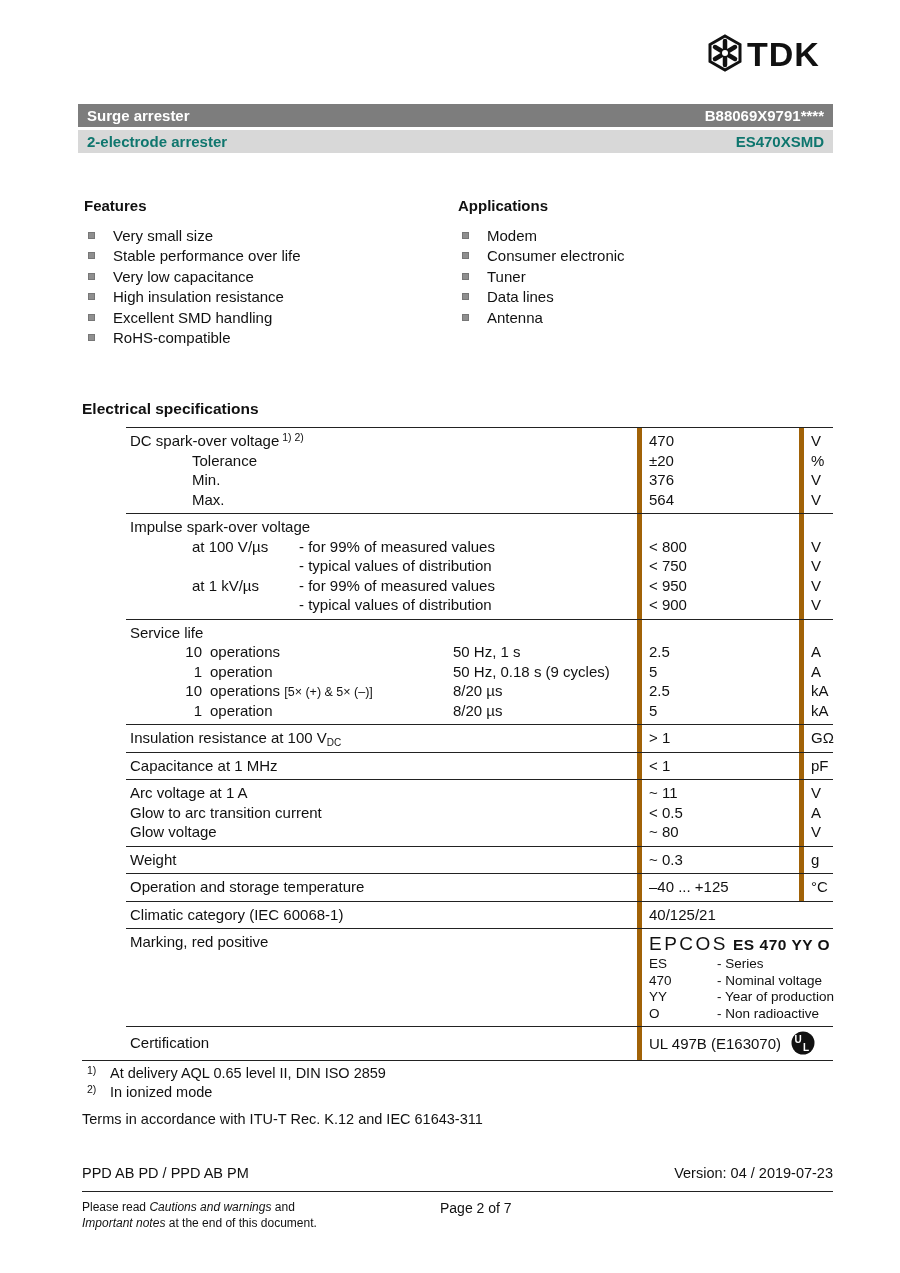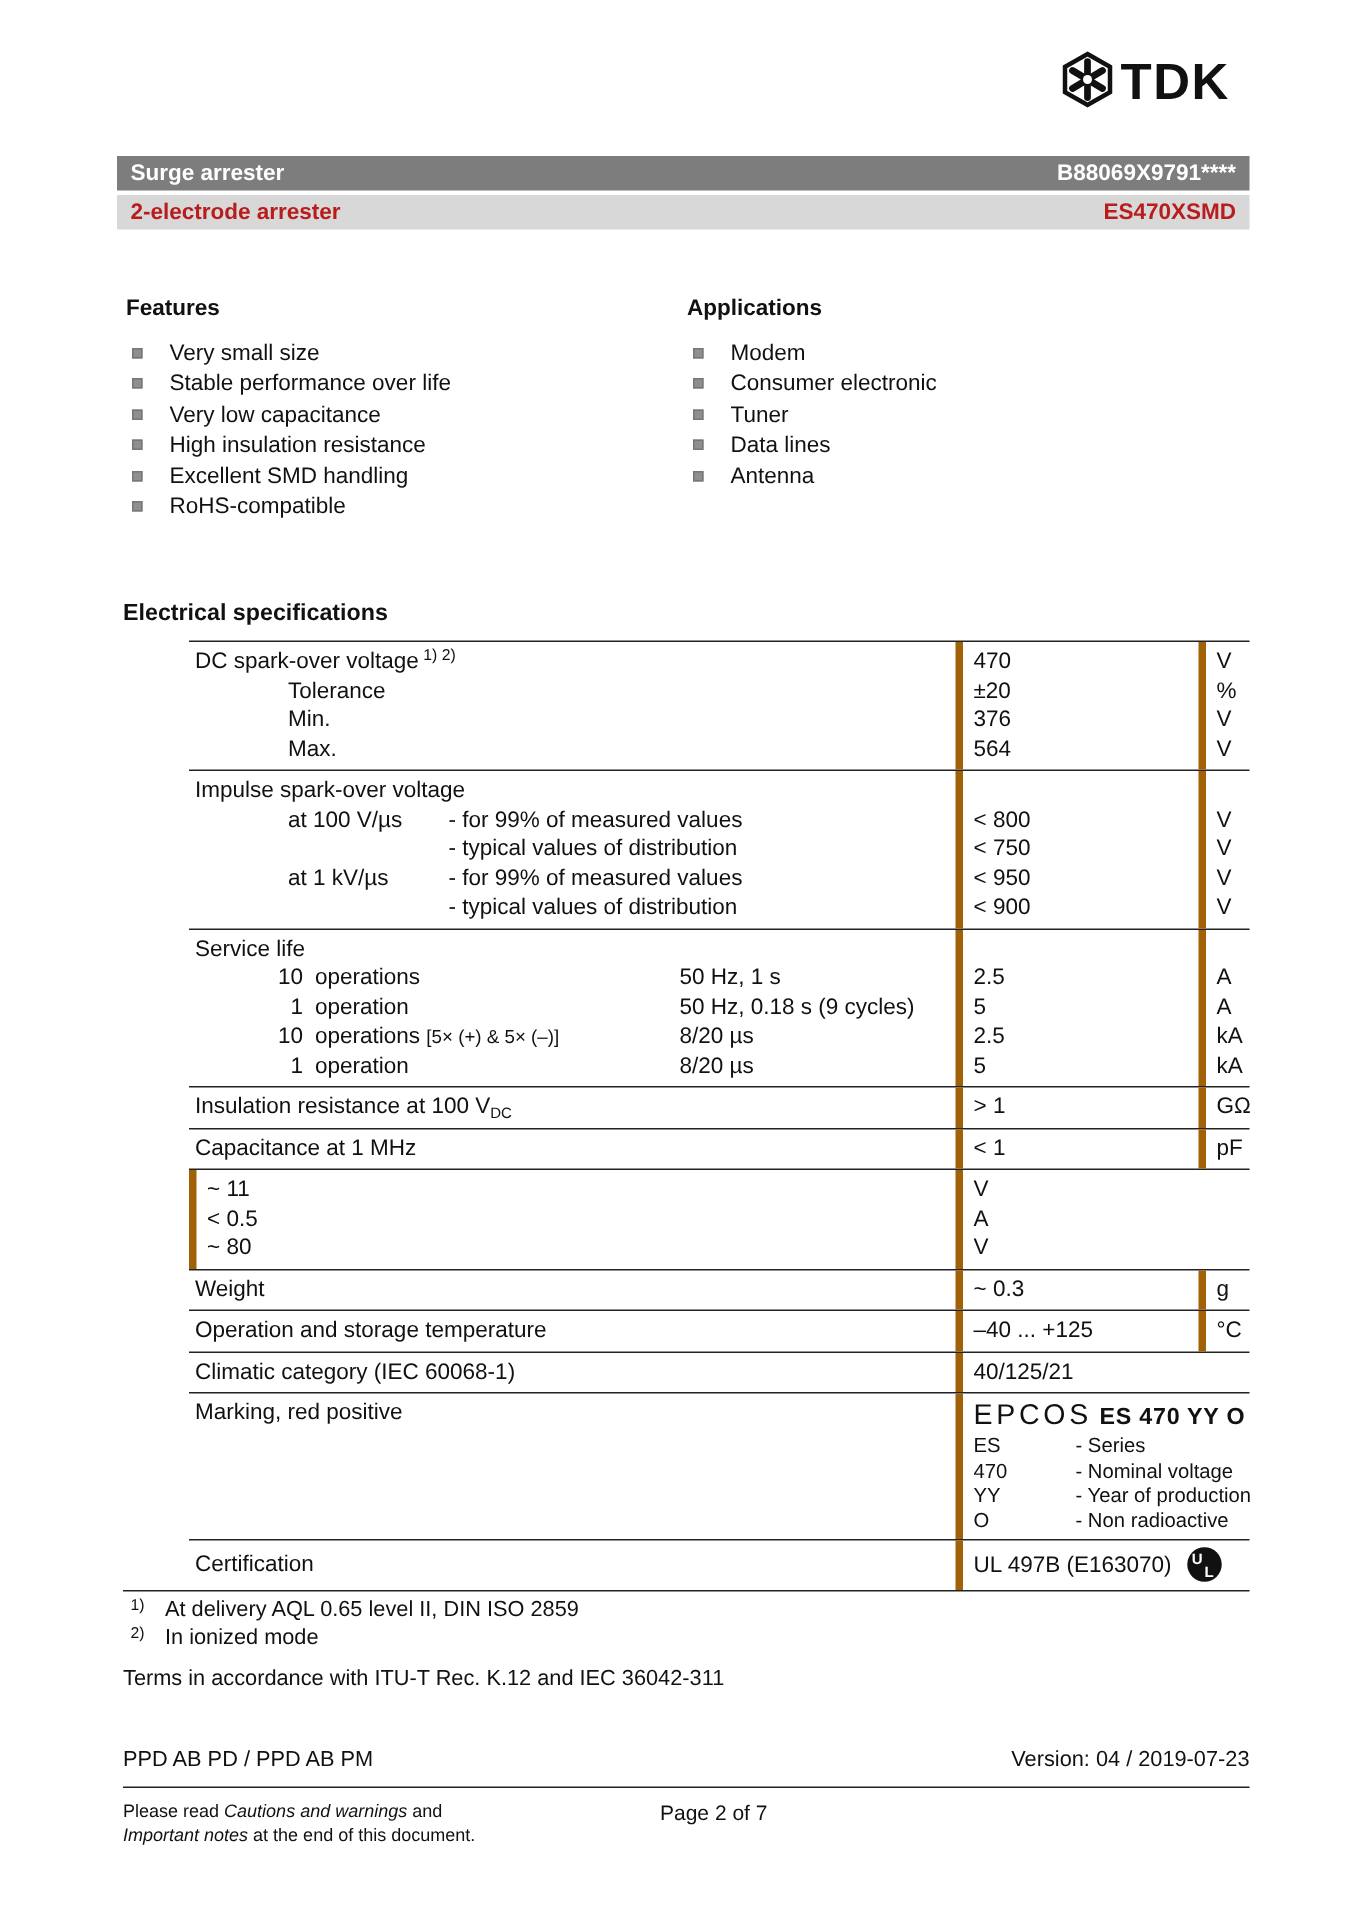--- a/index.html
+++ b/index.html
@@ -8,21 +8,21 @@
     position:relative; width:900px; height:1273px; background:#fff;
     font-family:"Liberation Sans", sans-serif; color:#111; overflow:hidden;
   }
   
   .brandrow { position:absolute; top:34px; right:66px; }
   
   .titlebars { position:absolute; top:104px; left:78px; width:755px; }
   .bar { height:23px; display:flex; justify-content:space-between; align-items:center;
          padding:0 9px; font-size:15px; font-weight:bold; margin-bottom:3px; }
   .bar.dark  { background:#7d7d7d; color:#fff; }
-  .bar.light { background:#d8d8d8; color:#b91c1c; }
+  .bar.light { background:#d8d8d8; color:#0f766e; }
   
   .cols { position:absolute; top:197px; left:84px; width:730px; display:flex; }
   .col-left { width:374px; }
   .col h3 { font-size:15px; margin-bottom:11px; }
   .blist { list-style:none; }
   .blist li { display:flex; align-items:center; font-size:15px; height:20.5px; }
   .bullet { width:7px; height:7px; background:#8f8f8f; border:1px solid #777;
             margin:0 18px 0 4px; flex:none; }
   
   .specs { position:absolute; top:400px; left:82px; width:751px; }
@@ -270,20 +270,25 @@
           </div>
         <div class="cell c2">
             <div class="line">&lt; 1</div>
           </div>
         <div class="cell c3">
             <div class="line">pF</div>
           </div>
       </div>
 
       <div class="grp">
+        <div class="cell c1">
+          <div class="line">Arc voltage at 1 A</div>
+          <div class="line">Glow to arc transition current</div>
+          <div class="line">Glow voltage</div>
+        </div>
         <div class="cell c2">
           <div class="line">~ 11</div>
           <div class="line">&lt; 0.5</div>
           <div class="line">~ 80</div>
         </div>
         <div class="cell c3">
           <div class="line">V</div>
           <div class="line">A</div>
           <div class="line">V</div>
         </div>
@@ -361,21 +366,21 @@
             </svg>
           </div>
         </div>
       </div>
 
     </div>
 
     <div class="footnotes">
       <div class="fn"><span class="fnsup">1)</span><span>At delivery AQL 0.65 level II, DIN ISO 2859</span></div>
       <div class="fn"><span class="fnsup">2)</span><span>In ionized mode</span></div>
-      <div class="terms">Terms in accordance with ITU-T Rec. K.12 and IEC 36042-311</div>
+      <div class="terms">Terms in accordance with ITU-T Rec. K.12 and IEC 61643-311</div>
     </div>
   </div>
 
   <div class="footer">
     <div class="meta">
       <span>PPD AB PD / PPD AB PM</span>
       <span>Version: 04 / 2019-07-23</span>
     </div>
     <div class="fbottom">
       <div class="fnote"><span>Please read </span><i>Cautions and warnings</i><span> and</span><br><i>Important notes</i><span> at the end of this document.</span></div>

